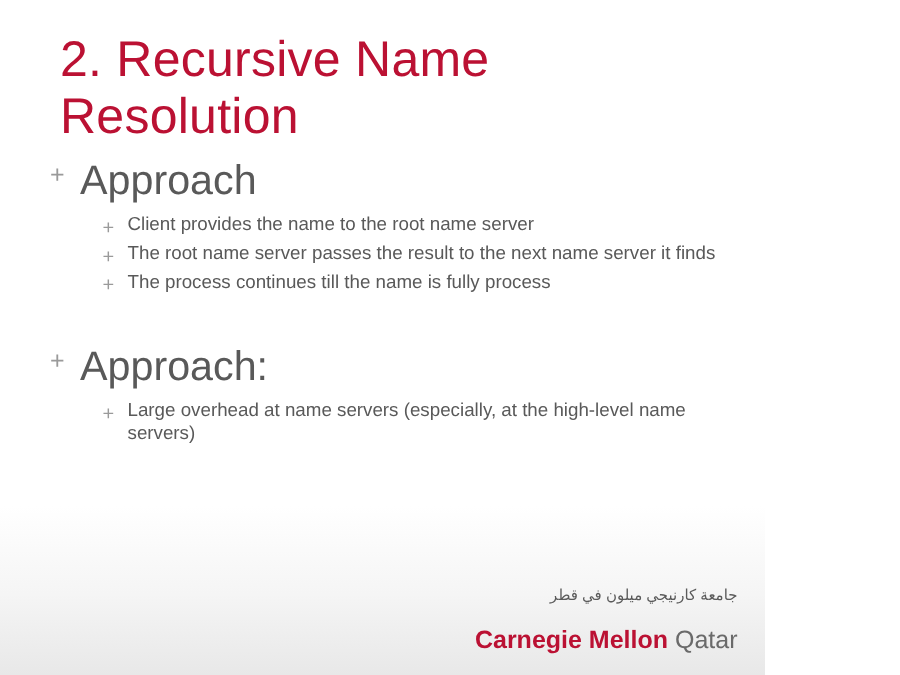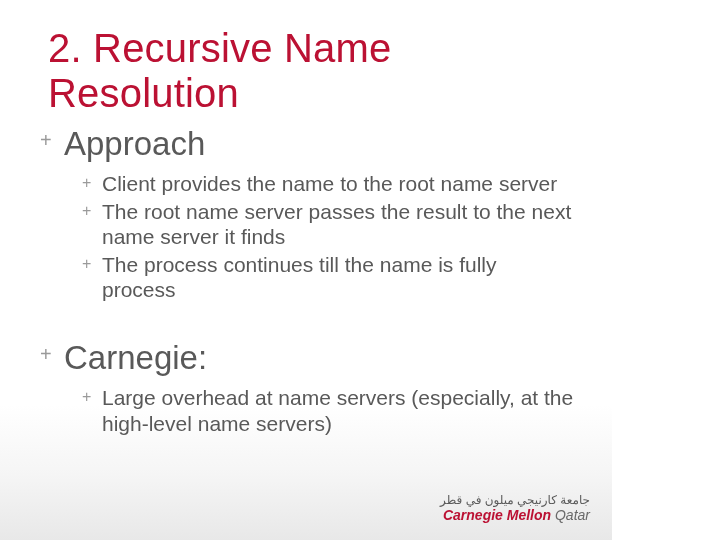--- a/index.html
+++ b/index.html
@@ -66,42 +66,41 @@
   .level2 .plus {
     color: #9a9a9a;
     font-size: 16px;
     width: 20px;
     flex: 0 0 20px;
     text-align: left;
     margin-top: 3px;
     font-weight: 300;
   }
   .level2 .text {
-    font-size: 21px;
+    font-size: 15px;
     color: #595959;
     line-height: 1.22;
   }
   .spacer { height: 12px; }
   .logo {
     position: absolute;
     right: 22px;
     bottom: 18px;
     text-align: right;
     line-height: 1;
   }
   .logo-arabic {
     font-size: 12px;
     color: #5a5a5a;
     letter-spacing: -0.2px;
-    margin-bottom: 2px;
+    margin-bottom: 20px;
   }
   .logo-main {
-    font-size: 14px;
+    font-size: 20px;
     font-weight: 600;
-    font-style: italic;
   }
   .logo-cm { color: #bb1133; }
   .logo-qatar { color: #6a6a6a; font-weight: 500; }
 </style>
 </head>
 <body>
 
 <div class="slide">
 
   <div class="title">2. Recursive Name Resolution</div>
@@ -124,21 +123,21 @@
       <div class="level2">
         <span class="plus">+</span>
         <span class="text">The process continues till the name is fully process</span>
       </div>
     </div>
 
     <div class="spacer"></div>
 
     <div class="level1">
       <span class="plus">+</span>
-      <span class="text">Carnegie:</span>
+      <span class="text">Approach:</span>
     </div>
     <div class="level2-group">
       <div class="level2">
         <span class="plus">+</span>
         <span class="text">Large overhead at name servers (especially, at the high-level name servers)</span>
       </div>
     </div>
 
   </div>
 

